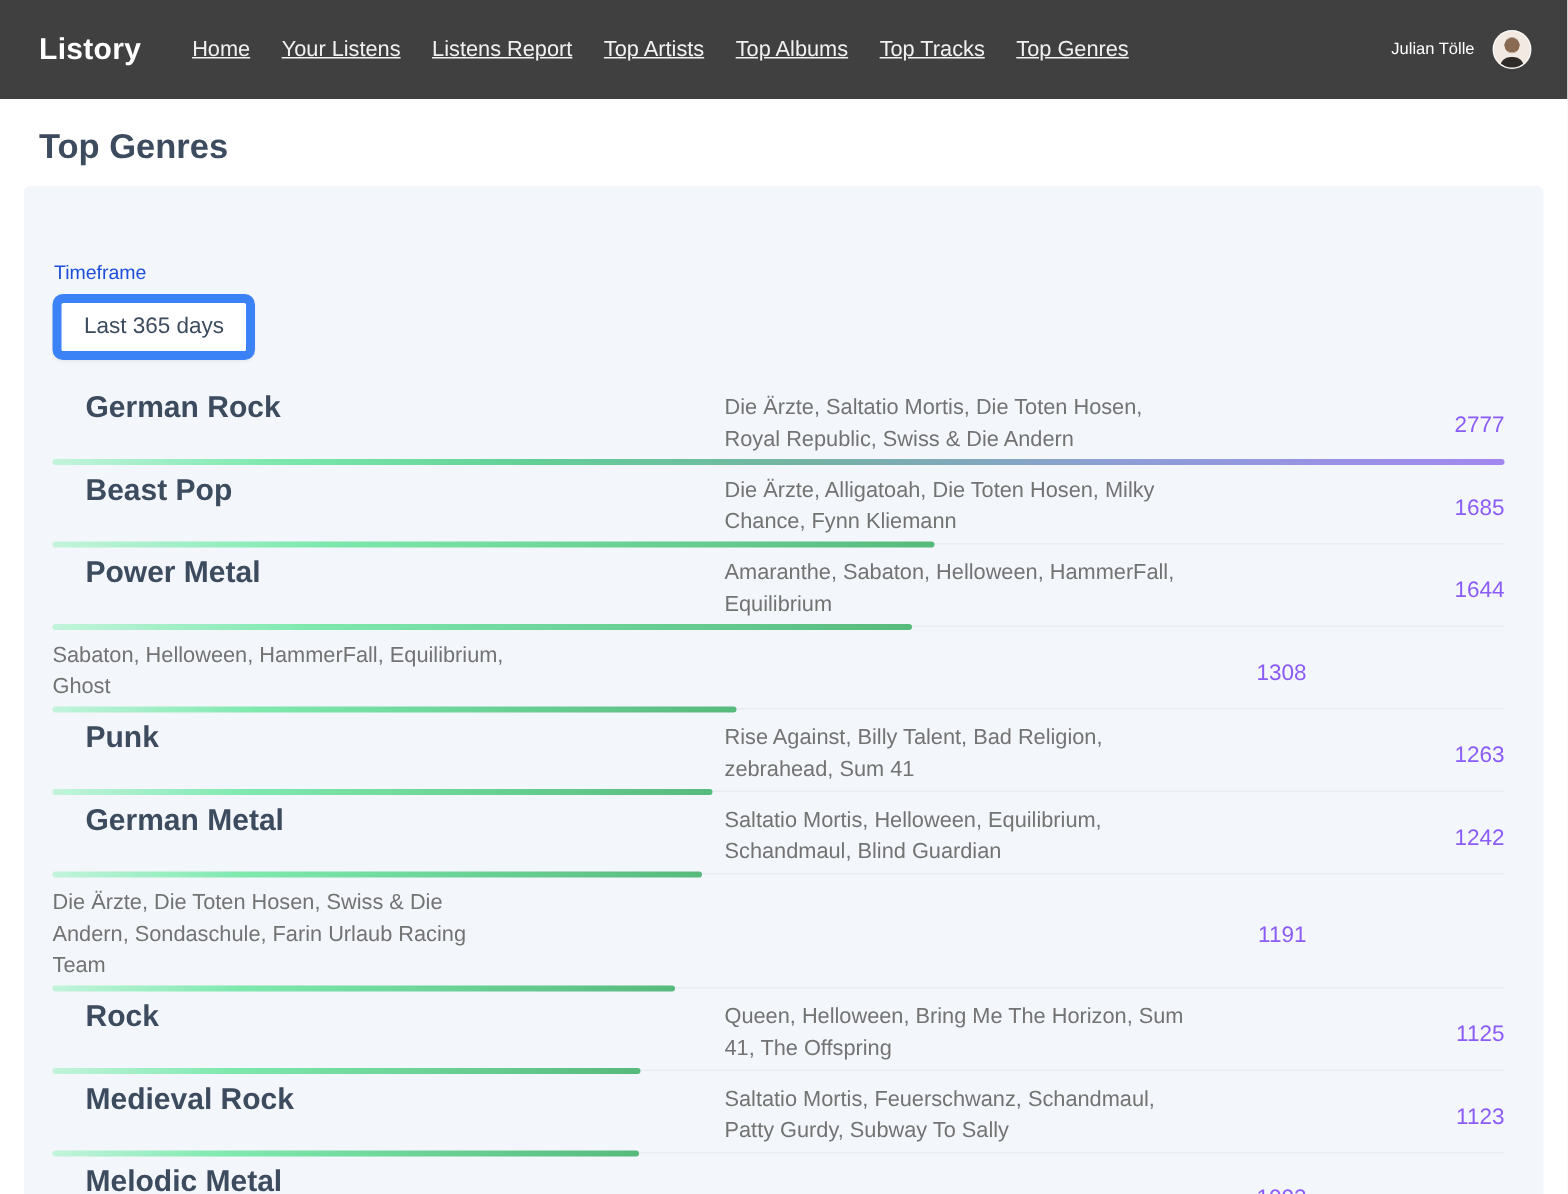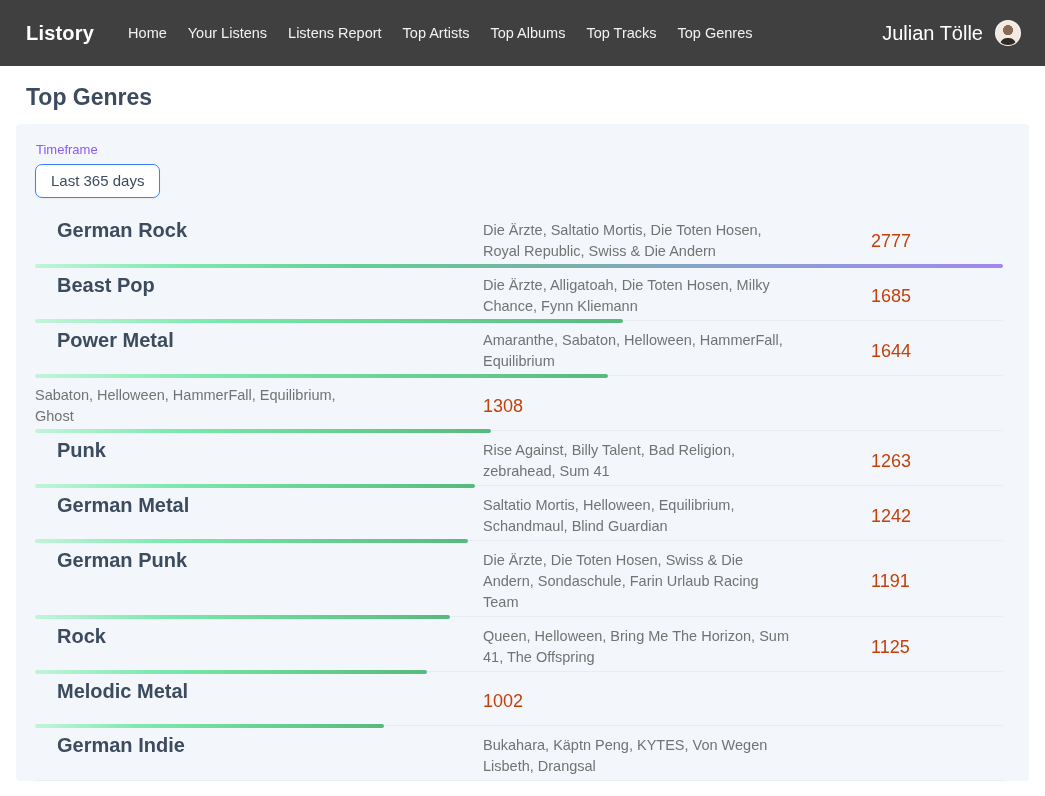--- a/index.html
+++ b/index.html
@@ -25,24 +25,25 @@
     letter-spacing: 0.2px;
     margin-right: 34px;
     cursor: pointer;
   }
   .nav { display: flex; align-items: center; gap: 21px; }
   .nav-item {
     color: rgba(255,255,255,0.93);
     font-size: 14.5px;
     cursor: pointer;
     white-space: nowrap;
+    text-decoration: underline;
   }
   .header-spacer { flex: 1; }
   .user-area { display: flex; align-items: center; gap: 12px; }
-  .user-name { color: #ffffff; font-size: 20px; white-space: nowrap; margin-left: 20px; }
+  .user-name { color: #ffffff; font-size: 11px; white-space: nowrap; margin-left: 20px; }
   .avatar {
     width: 26px; height: 26px; border-radius: 50%;
     background: radial-gradient(circle at 50% 38%, #8a6a52 0 26%, #f2e9e2 27% 60%, #e8ded6 100%);
     border: 1px solid rgba(255,255,255,0.65);
     overflow: hidden; cursor: pointer; position: relative;
   }
   .avatar::after {
     content: ""; position: absolute; left: 50%; bottom: -4px;
     width: 16px; height: 11px; transform: translateX(-50%);
     background: #2e2a28; border-radius: 7px 7px 0 0;
@@ -54,25 +55,25 @@
     font-weight: 600;
     color: #3d4b5f;
     margin: 18px 0 13px 26px;
   }
   .main { padding: 0 16px; }
   .panel {
     background: #f3f6fa;
     border-radius: 4px;
     padding: 18px 26px 0 19px;
   }
-  .timeframe-label { font-size: 13px; color: #8b5cf6; margin-bottom: 7px; padding-left: 1px; }
+  .timeframe-label { font-size: 13px; color: #1d4ed8; margin-bottom: 7px; padding-left: 1px; margin-top: 32px; }
   .timeframe-select {
     display: inline-block;
     background: #ffffff;
-    border: 1px solid #3b82f6;
+    border: 6px solid #3b82f6;
     border-radius: 7px;
     padding: 7px 15px 8px 15px;
     font-size: 15px;
     color: #3d4b5f;
     box-shadow: 0 1px 2px rgba(40,50,60,0.05);
     cursor: pointer;
   }
 
   
   .genre-table { margin-top: 13px; }
@@ -92,23 +93,23 @@
     line-height: 21px;
   }
   .genre-artists {
     font-size: 14.5px;
     line-height: 21px;
     color: #737373;
     max-width: 314px;
   }
   .genre-count {
     align-self: center;
-    text-align: left;
-    font-size: 18px;
-    color: #c2410c;
+    text-align: right;
+    font-size: 15px;
+    color: #8b5cf6;
   }
   .genre-bar {
     position: absolute;
     left: 0;
     bottom: -2.5px;
     height: 4px;
     border-radius: 2px;
   }
 </style>
 </head>
@@ -175,33 +176,38 @@
   </div>
 
   <div class="genre-row">
     <div class="genre-name">German Metal</div>
     <div class="genre-artists">Saltatio Mortis, Helloween, Equilibrium, Schandmaul, Blind Guardian</div>
     <div class="genre-count">1242</div>
     <div class="genre-bar" style="width: 44.7%; background: linear-gradient(90deg, rgb(194, 244, 219) 0%, rgb(125, 233, 174) 30%, rgb(87, 186, 125) 100%);"></div>
   </div>
 
   <div class="genre-row">
-    <div class="genre-name">German Punk</div>
     <div class="genre-artists">Die Ärzte, Die Toten Hosen, Swiss &amp; Die Andern, Sondaschule, Farin Urlaub Racing Team</div>
     <div class="genre-count">1191</div>
     <div class="genre-bar" style="width: 42.9%; background: linear-gradient(90deg, rgb(194, 244, 219) 0%, rgb(125, 233, 174) 30%, rgb(87, 186, 125) 100%);"></div>
   </div>
 
   <div class="genre-row">
     <div class="genre-name">Rock</div>
     <div class="genre-artists">Queen, Helloween, Bring Me The Horizon, Sum 41, The Offspring</div>
     <div class="genre-count">1125</div>
     <div class="genre-bar" style="width: 40.5%; background: linear-gradient(90deg, rgb(194, 244, 219) 0%, rgb(125, 233, 174) 30%, rgb(87, 186, 125) 100%);"></div>
   </div>
 
+  <div class="genre-row">
+    <div class="genre-name">Medieval Rock</div>
+    <div class="genre-artists">Saltatio Mortis, Feuerschwanz, Schandmaul, Patty Gurdy, Subway To Sally</div>
+    <div class="genre-count">1123</div>
+    <div class="genre-bar" style="width: 40.4%; background: linear-gradient(90deg, rgb(194, 244, 219) 0%, rgb(125, 233, 174) 30%, rgb(87, 186, 125) 100%);"></div>
+  </div>
 
   <div class="genre-row">
     <div class="genre-name">Melodic Metal</div>
     <div class="genre-count">1002</div>
     <div class="genre-bar" style="width: 36.1%; background: linear-gradient(90deg, rgb(194, 244, 219) 0%, rgb(125, 233, 174) 30%, rgb(87, 186, 125) 100%);"></div>
   </div>
 
   <div class="genre-row">
     <div class="genre-name">German Indie</div>
     <div class="genre-artists">Bukahara, Käptn Peng, KYTES, Von Wegen Lisbeth, Drangsal</div>

